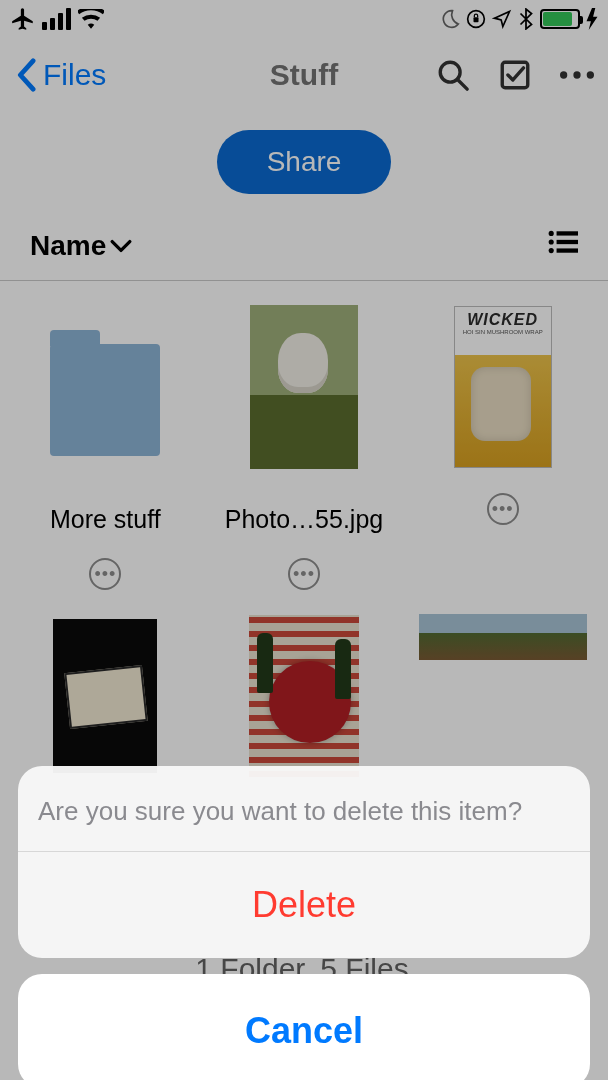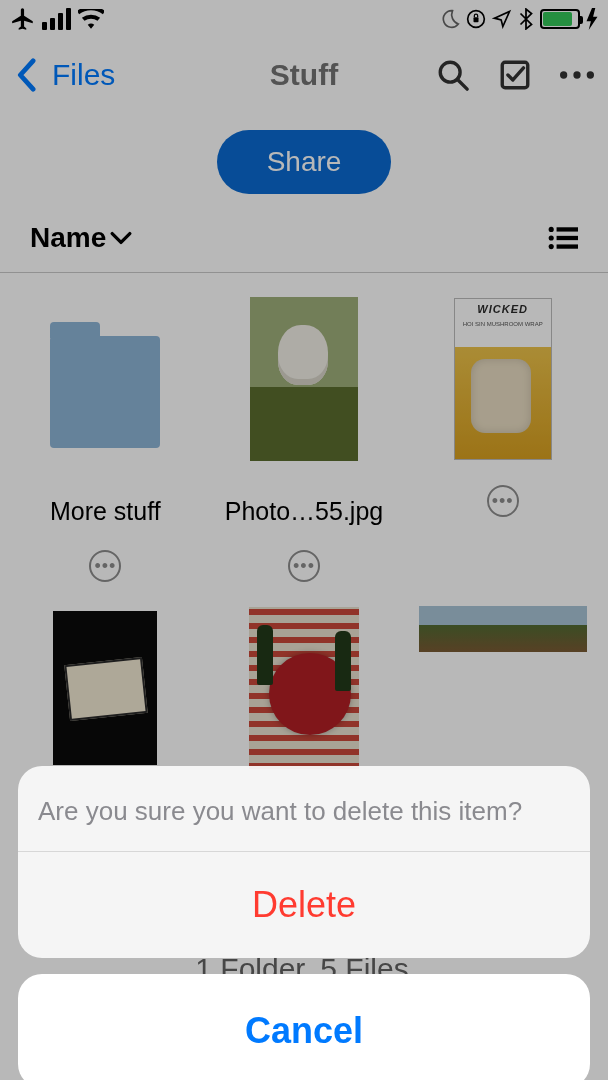--- a/index.html
+++ b/index.html
@@ -10,44 +10,44 @@
     .status-bar { position: relative; height: 38px; display: flex; align-items: center; justify-content: space-between; padding: 0 10px; background:#fff; }
     .status-left, .status-right { display: flex; align-items: center; gap: 6px; }
     .status-center { position: absolute; left: 0; right: 0; text-align: center; font-size: 24px; font-weight: 600; color:#000; }
     .icon { display:inline-flex; align-items:center; justify-content:center; }
     .battery { display:inline-flex; align-items:center; }
     .battery-body { width: 40px; height: 20px; border: 2px solid #000; border-radius: 4px; position:relative; }
     .battery-body::after { content:""; position:absolute; right:-5px; top:5px; width:3px; height:8px; background:#000; border-radius: 0 2px 2px 0;}
     .battery-fill { position:absolute; left:1px; top:1px; bottom:1px; width:80%; background:#34c759; border-radius:2px;}
     
     .nav-bar { position: relative; height: 74px; display:flex; align-items:center; justify-content:space-between; padding: 0 14px; background:#fff;}
-    .nav-back { display:flex; align-items:center; color:#007aff; font-size:30px; font-weight:400; gap:14px;}
+    .nav-back { display:flex; align-items:center; color:#007aff; font-size:30px; font-weight:400; gap:5px;}
     .nav-title { position:absolute; left:0; right:0; text-align:center; font-size:30px; font-weight:700; color:#737373;}
     .nav-actions { display:flex; align-items:center; gap:28px; color:#333;}
     
     .share-wrap { display:flex; justify-content:center; padding: 18px 0 28px; background:#fff;}
     .share-pill { background:#0a6ad1; color:#fff; font-size:28px; font-weight:500; padding: 16px 50px; border-radius: 40px; }
     
     .sort-row { display:flex; align-items:center; justify-content:space-between; padding: 0 30px 18px; background:#fff; border-bottom:1px solid #c9c9c9;}
-    .sort-label { font-size:28px; font-weight:600; color:#000; display:flex; align-items:center; gap:4px;}
+    .sort-label { font-size:28px; font-weight:600; color:#000; display:flex; align-items:center; gap:4px;margin-top:8px;}
     
     .grid { display:grid; grid-template-columns: repeat(3, 1fr); gap: 24px 8px; padding: 24px 10px; background:#fff;}
     .tile { display:flex; flex-direction:column; align-items:center; }
     .thumb { width: 110px; height: 164px; display:flex; align-items:center; justify-content:center; }
     .thumb.pano { width: 170px; height:46px;}
     .folder { width: 136px; height:112px; background:#8db4d6; border-radius:4px; position:relative; margin-top:26px;}
     .folder::before { content:""; position:absolute; top:-14px; left:0; width:50px; height:16px; background:#8db4d6; border-radius:4px 4px 0 0;}
     .tile-name { margin-top: 36px; font-size:25px; color:#000; max-width:180px; white-space:nowrap; overflow:hidden; text-overflow:ellipsis; text-align:center;}
     .tile-more { margin-top: 24px; width:32px; height:32px; border:2px solid #8d8d8d; border-radius:50%; display:flex; align-items:center; justify-content:center; color:#8d8d8d; font-size:18px; letter-spacing:1px;}
     
     .lamb { width:108px; height:164px; background: linear-gradient(to bottom, #9faf7b 0%, #9faf7b 55%, #5b6d2f 55%, #5b6d2f 100%); position:relative;}
     .lamb::after { content:""; position:absolute; left:28px; top:28px; width:50px; height:60px; background:#f1efe7; border-radius:46% 46% 40% 40%; box-shadow: inset 0 -6px 0 0 #d8d5c9;}
     
     .wicked { width:98px; height:162px; background: linear-gradient(to bottom, #fff 0%, #fff 30%, #ecc24a 30%, #d8a020 100%); border:1px solid #bbb; position:relative;}
-    .wicked .brand { position:absolute; top:4px; left:0; right:0; text-align:center; font-size:11px; font-weight:900; letter-spacing:1px; font-style:italic; color:#2b2b2b;}
+    .wicked .brand { position:absolute; top:4px; left:0; right:0; text-align:center; font-size:16px; font-weight:900; letter-spacing:1px; font-style:italic; color:#2b2b2b;}
     .wicked .sub { position:absolute; top:22px; left:0; right:0; text-align:center; font-size:6px; color:#555;}
     .wicked::after { content:""; position:absolute; left:16px; top:60px; width:60px; height:74px; background:#e8dcc2; border-radius:14px; box-shadow: inset 0 0 10px rgba(0,0,0,0.15);}
     
     .boxthumb { width:104px; height:154px; background:#0b0b0b; position:relative;}
     .boxthumb::after { content:""; position:absolute; left:14px; top:50px; width:74px; height:52px; background:#f2e9d3; border:2px solid #2a2a2a; transform: rotate(-6deg);}
     
     .plate { width:122px; height:162px; position:relative; background: repeating-linear-gradient(0deg,#c9483a 0 6px,#e9e2d0 6px 14px);}
     .plate::before { content:""; position:absolute; left:20px; top:46px; width:82px; height:82px; background:#b21f24; border-radius:50%; box-shadow: 0 0 6px rgba(0,0,0,0.3);}
     .bottle { position:absolute; width:16px; height:60px; background:#223a1a; border-radius:6px 6px 2px 2px;}
     .bottle.b1 { left:8px; top:18px;}

